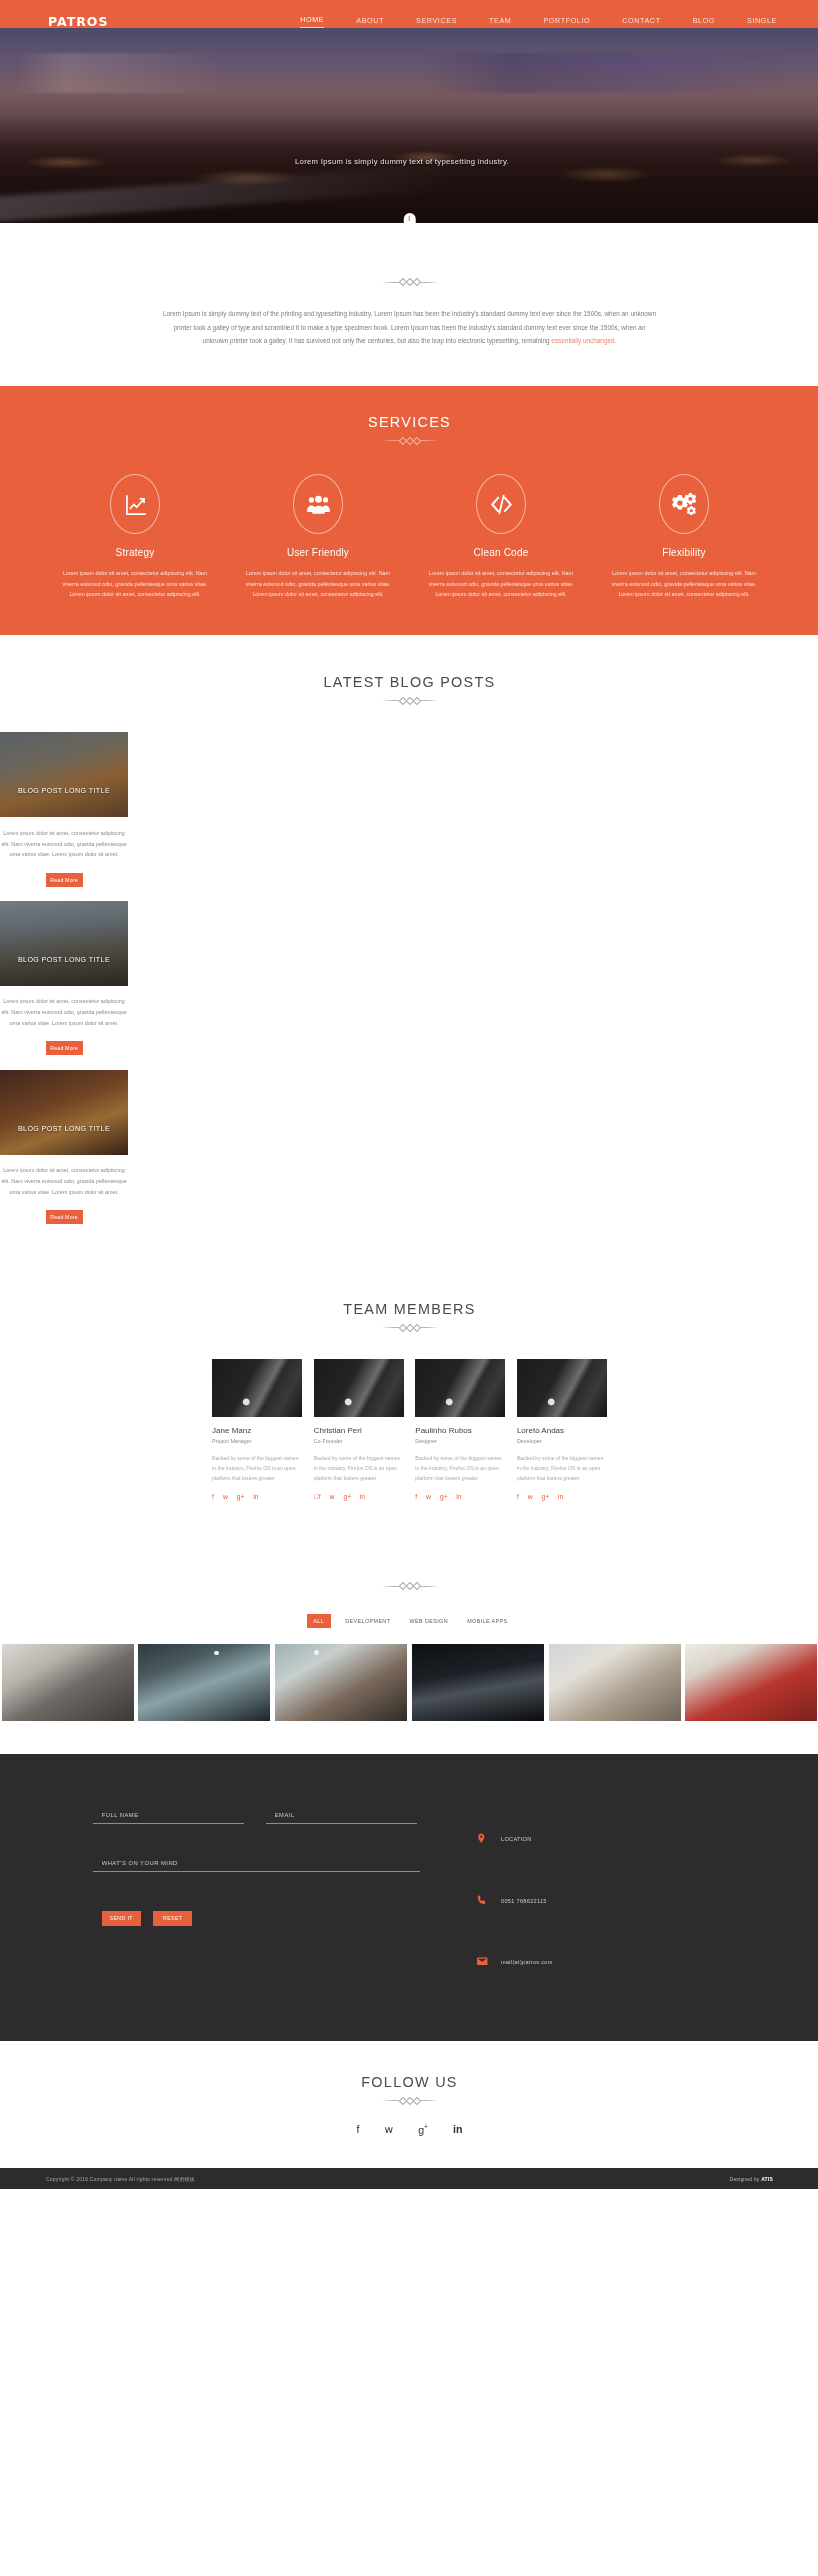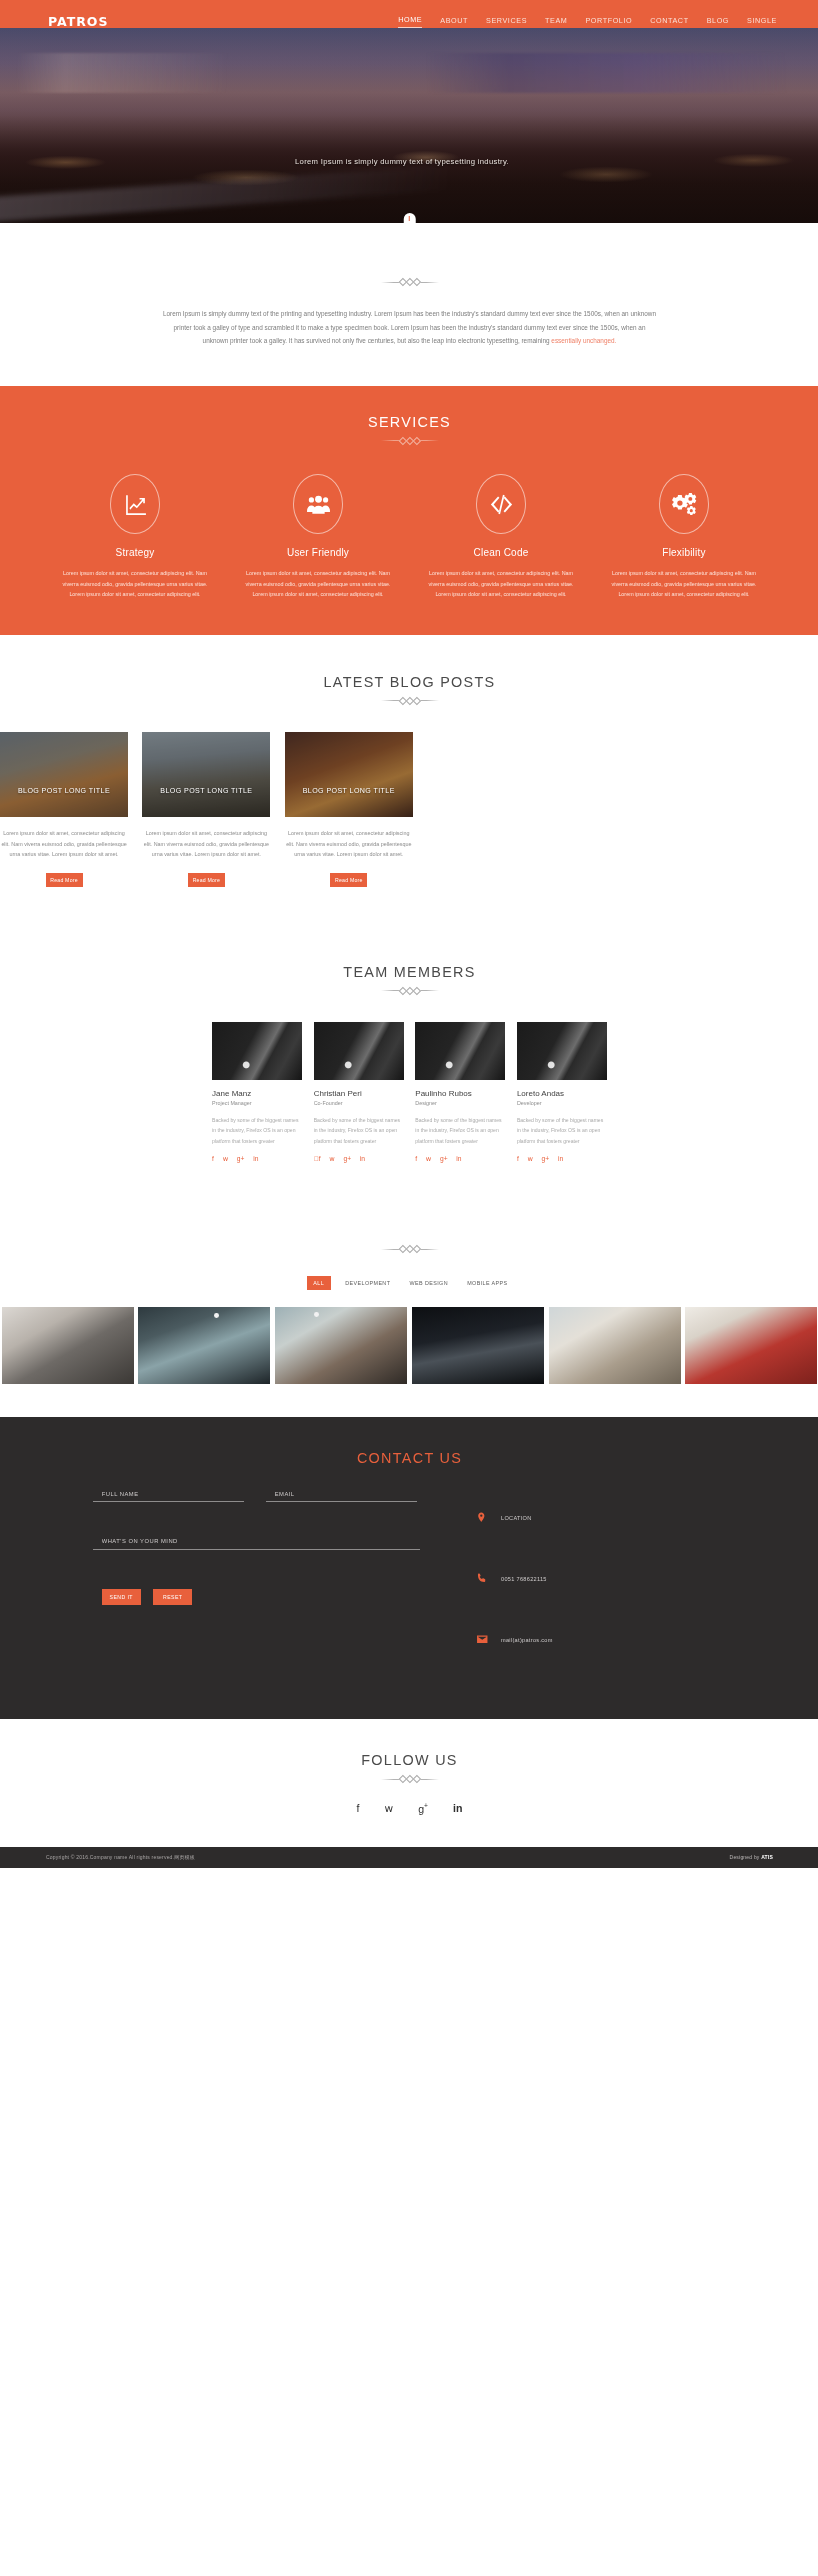--- a/index.html
+++ b/index.html
@@ -15,21 +15,21 @@
   
   .navbar {
     height:28px; background:#e8603c; display:flex; align-items:flex-end;
     padding:0 0 0 0; position:relative; z-index:40;
   }
   .brand {
     font-family:"DejaVu Sans", sans-serif;
     font-weight:bold; font-size:12.5px; letter-spacing:1px;
     color:#fff; margin-left:48px; line-height:1;
   }
-  .nav-links { margin-left:auto; margin-right:42px; display:flex; align-items:center; gap:18px; }
+  .nav-links { margin-left:auto; margin-right:42px; display:flex; align-items:center; gap:32px; }
   .nav-links a {
     color:#fbe2da; font-size:7.2px; letter-spacing:0.6px; text-decoration:none;
     padding-bottom:2.9px; display:inline-block;
   }
   .nav-links a.active { color:#ffffff; border-bottom:1px solid #f8d2c5; }
 
   
   .hero {
     height:195px; position:relative; overflow:hidden;
     background:
@@ -101,21 +101,21 @@
   .svc .circle {
     width:50px; height:60px; margin:0 auto; border:1px solid rgba(255,255,255,.55);
     border-radius:50%; display:flex; align-items:center; justify-content:center;
   }
   .svc .circle svg { width:25px; height:25px; fill:#fff; }
   .svc h4 { margin-top:12.5px; font-size:10px; font-weight:400; letter-spacing:0.2px; color:#fff; }
   .svc p { margin-top:10.6px; font-size:5.4px; line-height:1.95; color:#fde2d9; }
 
   
   .blog { padding:39px 0 42px; background:#fff; }
-  .blog-grid { display:flex; gap:14.4px; margin-top:27px; }
+  .blog-grid { display:flex; gap:14.4px; margin-top:27px;flex-direction:column; }
   .blog-card { width:128px; }
   .blog-thumb {
     height:85px; position:relative; display:flex; align-items:flex-end; justify-content:center;
     padding-bottom:22px;
   }
   .blog-thumb:after {
     content:""; position:absolute; inset:0; background:rgba(40,34,30,0.30);
   }
   .blog-thumb span {
     position:relative; z-index:2; color:#fff; font-size:7.1px; letter-spacing:0.4px;
@@ -414,21 +414,20 @@
       <div class="pf pf3">
           <span class="dot" style="left:39px; top:5.8px;"></span>
         </div>
       <div class="pf pf4"></div>
       <div class="pf pf5"></div>
       <div class="pf pf6"></div>
     </div>
   </section>
 
   <section class="contact">
-    <h2 class="sec-title">CONTACT US</h2>
     <div class="contact-wrap">
       <form class="c-form">
         <div class="row">
           <input class="fld half" type="text" placeholder="FULL NAME" style="">
           <input class="fld half" type="text" placeholder="EMAIL" style="">
         </div>
         <input class="fld full" type="text" placeholder="WHAT'S ON YOUR MIND" style="">
         <div class="btn-row">
           <button type="button">SEND IT</button>
           <button type="button">RESET</button>

